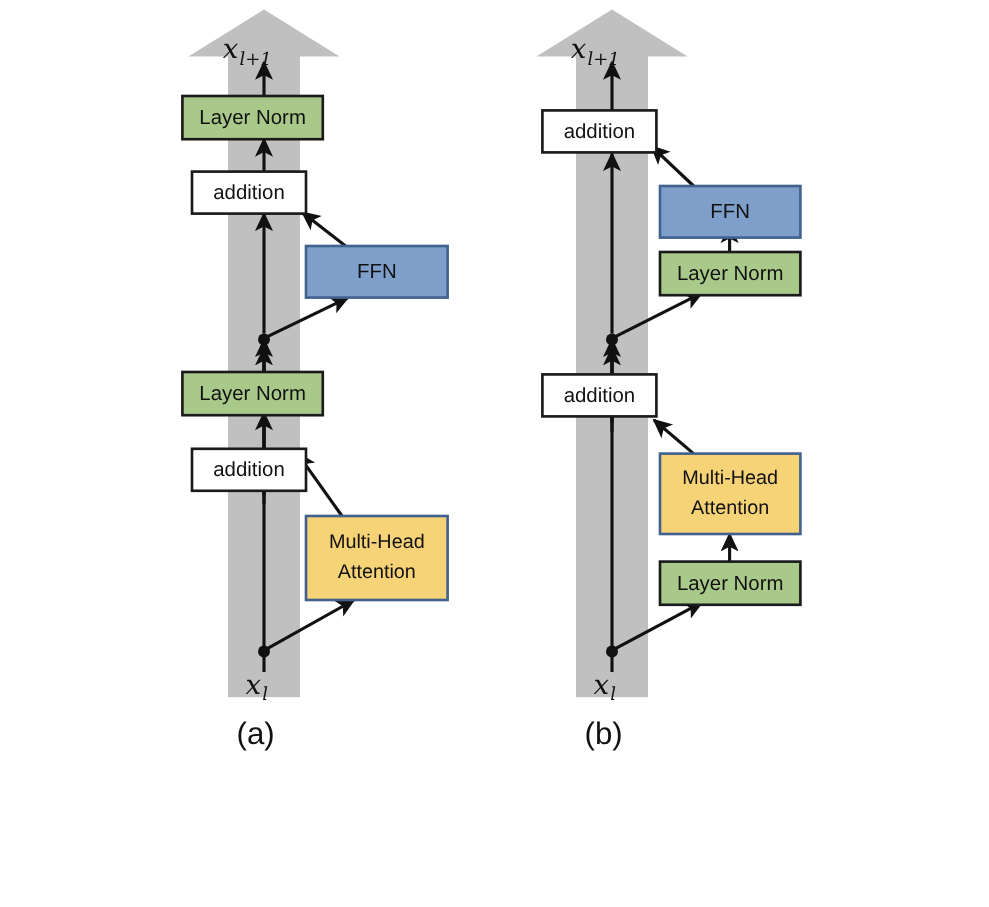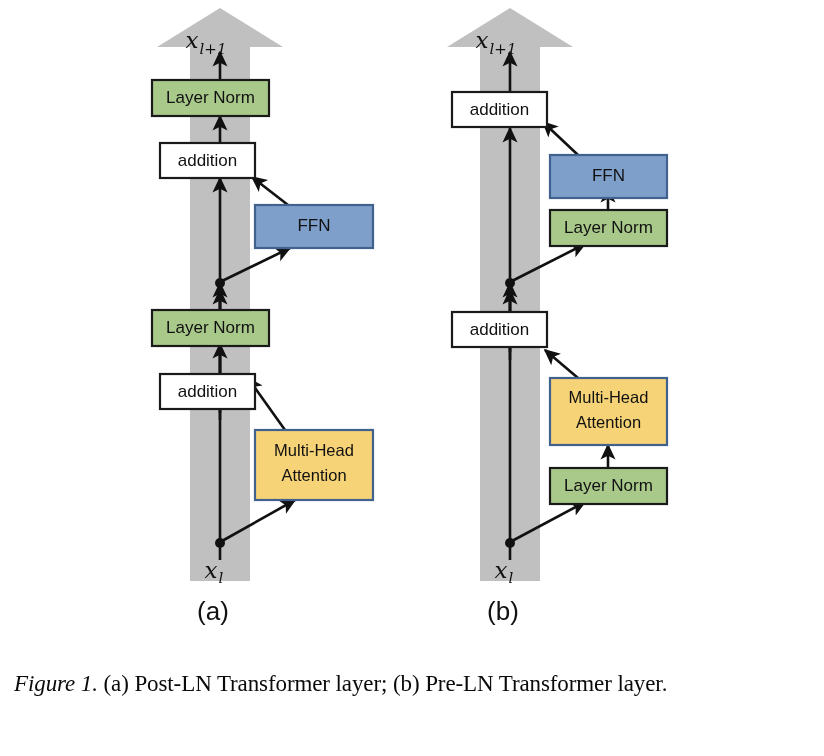--- a/index.html
+++ b/index.html
@@ -226,15 +226,14 @@
       <g>
         <text class="math-var" x="496" y="48">
           <tspan>x</tspan><tspan class="math-sub" dx="1" dy="6">l+1</tspan>
         </text>
       </g>
 
       <text class="panel-label" x="503" y="613">(b)</text>
     </g>
   </svg>
 
-  <div id="caption"><span class="caption-lead">Figure 1.</span> <span>(a) Post-LN Transformer layer; (b) Pre-LN Transformer layer.</span></div>
 
 </div>
 
 </body></html>

